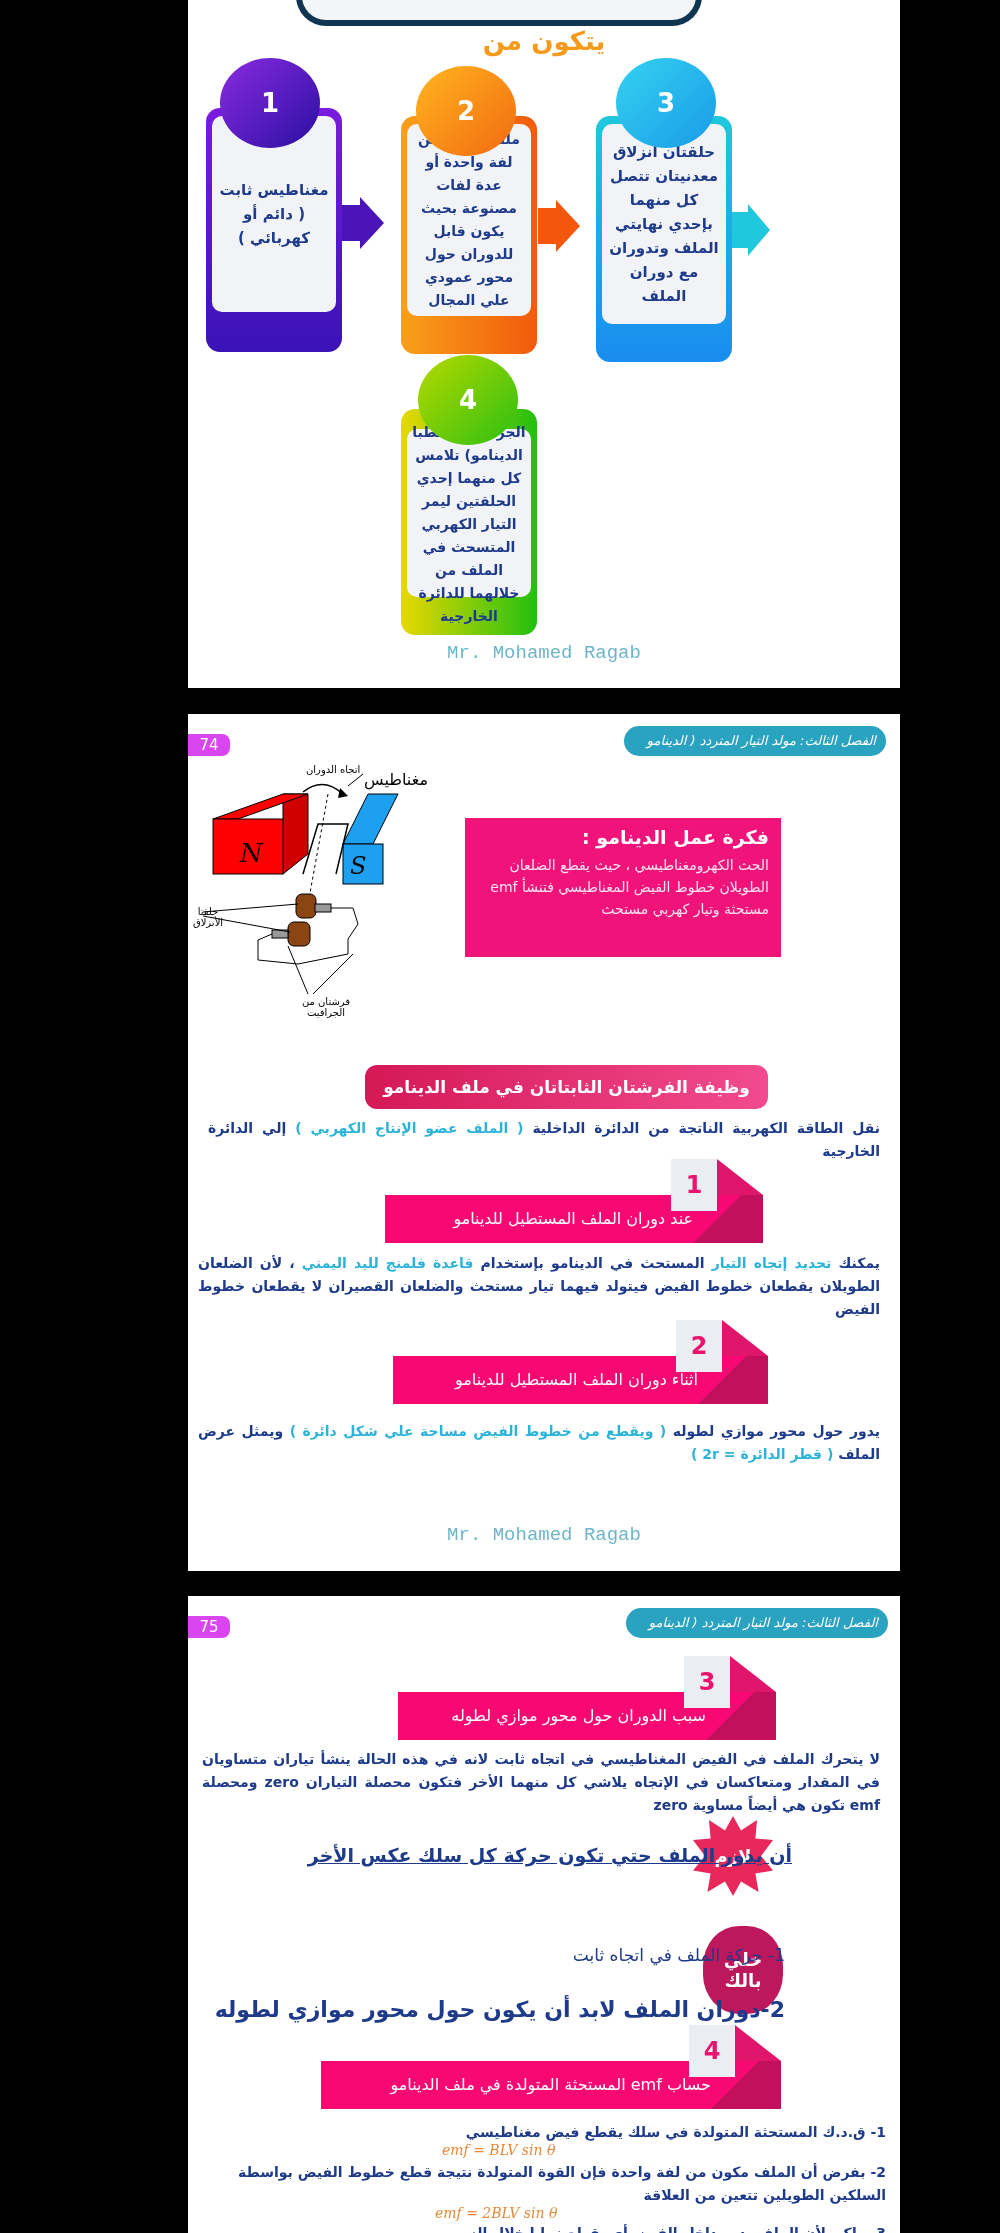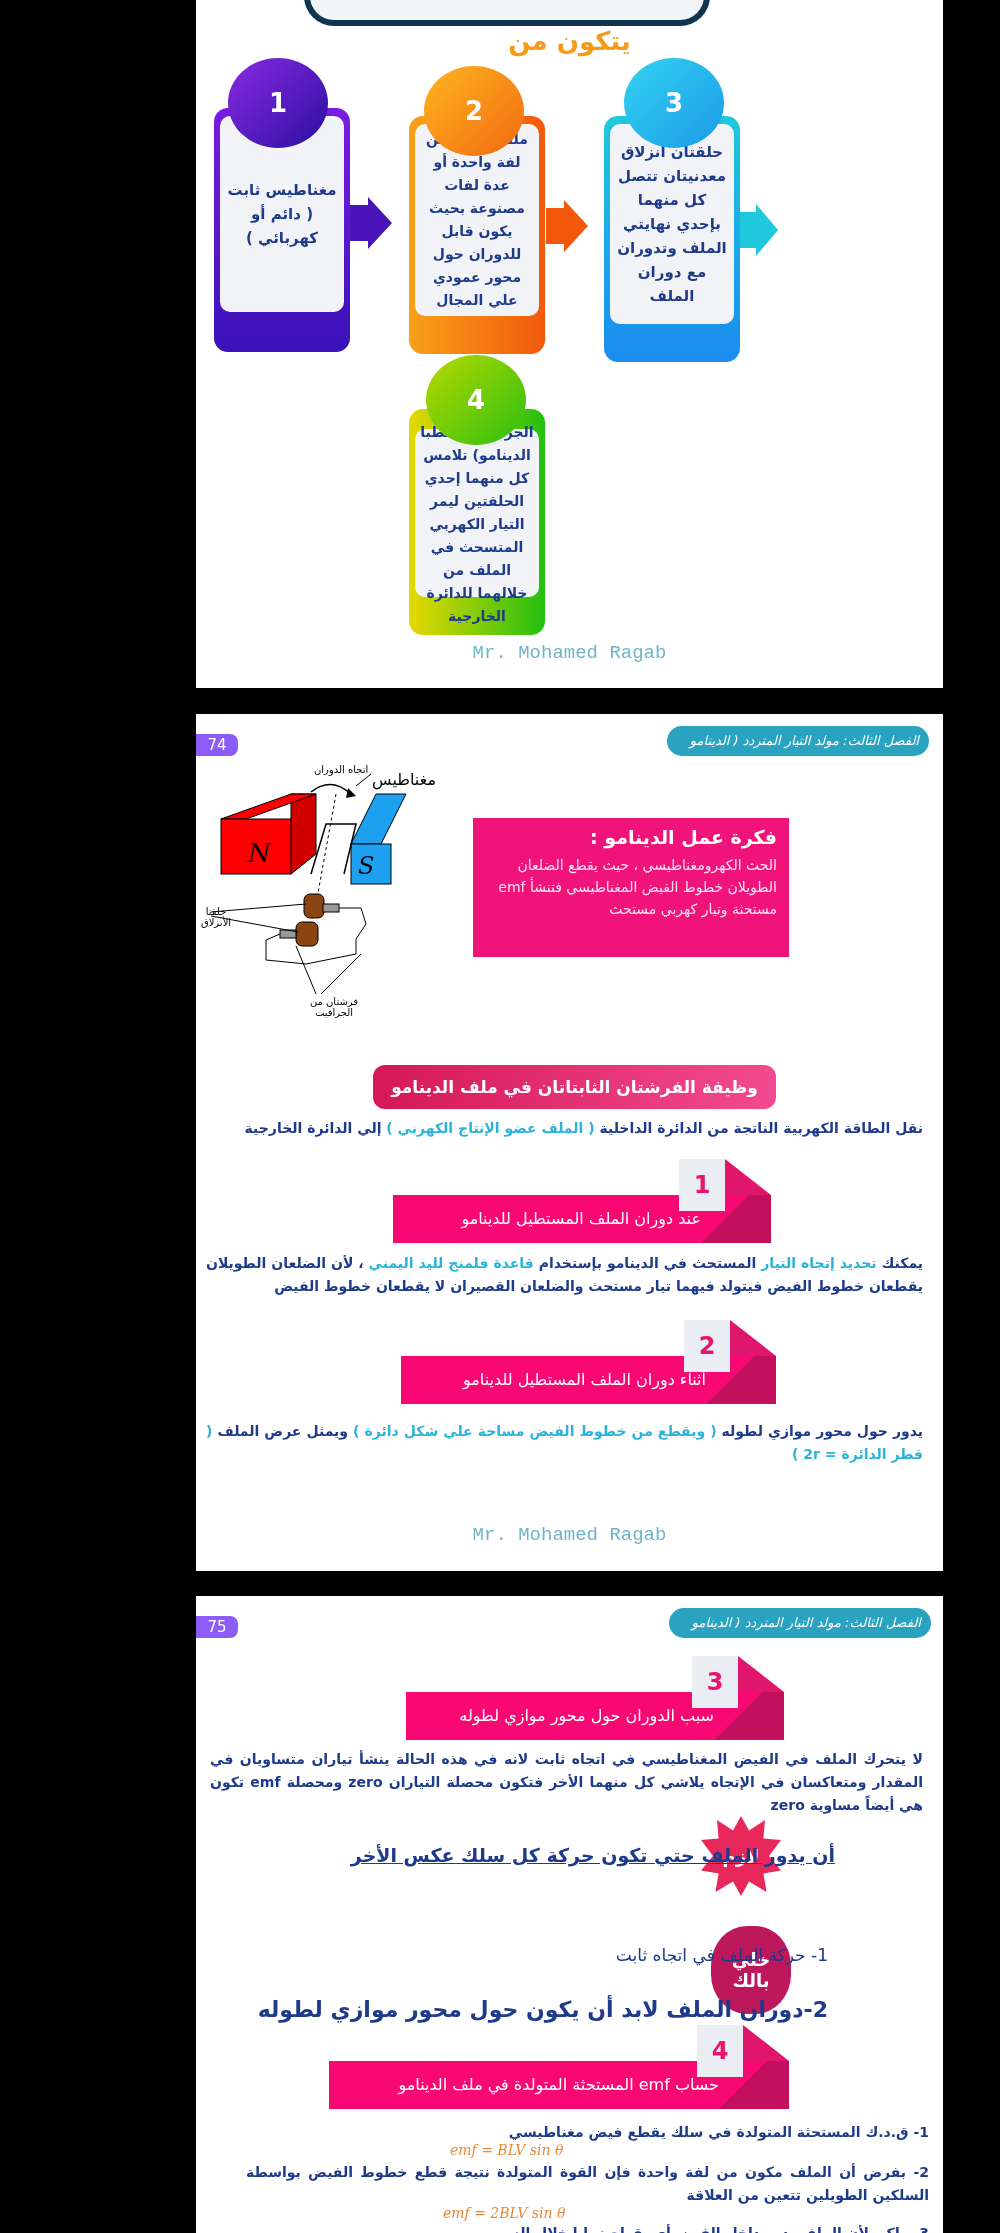--- a/index.html
+++ b/index.html
@@ -1,33 +1,33 @@
 <!DOCTYPE html>
 <html><head>
 <meta charset="utf-8">
 <style>
   html,body{margin:0;padding:0;}
   body{width:1000px;height:2233px;background:#000;position:relative;overflow:hidden;font-family:"DejaVu Sans",sans-serif;}
-  .page{position:absolute;left:196px;width:712px;background:#fff;overflow:hidden;padding-left:35px;}
+  .page{position:absolute;left:188px;width:712px;background:#fff;overflow:hidden;}
   .p1{top:0;height:688px;}
   .p2{top:714px;height:857px;}
   .p3{top:1596px;height:637px;}
   .rtl{direction:rtl;}
   .light{color:#2bb3d9;}
   
   .topframe{position:absolute;left:108px;top:-30px;width:394px;height:50px;border:6px solid #0f3550;border-top:none;border-radius:0 0 30px 30px;background:#f3f6f8;}
   .consists{position:absolute;left:0;right:0;top:26px;text-align:center;color:#f59a1a;font-weight:bold;font-size:26px;}
   .card{position:absolute;width:136px;border-radius:14px;}
   .card .inner{position:absolute;left:6px;right:6px;top:8px;bottom:38px;background:#f2f3f6;border-radius:10px;display:flex;align-items:center;justify-content:center;text-align:center;font-size:15px;font-weight:bold;color:#1e3a8a;line-height:24px;padding:4px;box-sizing:border-box;direction:rtl;}
   .badge{position:absolute;width:100px;height:90px;border-radius:50%;display:flex;align-items:center;justify-content:center;color:#fff;font-weight:bold;font-size:26px;}
   .arrow{position:absolute;width:0;height:0;border-top:26px solid transparent;border-bottom:26px solid transparent;}
   .arrow-stem{position:absolute;width:18px;height:36px;}
   .sig{position:absolute;left:0;right:0;text-align:center;font-family:"Liberation Mono",monospace;color:#6fb5c9;font-size:19px;}
   
-  .pagenum{position:absolute;left:0;top:20px;width:42px;height:22px;background:#8b5cf6;color:#fff;font-size:15px;line-height:22px;text-align:center;border-radius:0 8px 8px 0;}
+  .pagenum{position:absolute;left:0;top:20px;width:42px;height:22px;background:#d946ef;color:#fff;font-size:15px;line-height:22px;text-align:center;border-radius:0 8px 8px 0;}
   .chapter{position:absolute;right:14px;top:12px;width:262px;height:30px;background:#2aa3c0;border-radius:16px;color:#fff;font-size:13px;line-height:30px;text-align:right;padding-right:10px;box-sizing:border-box;direction:rtl;font-style:italic;}
   .idea{position:absolute;left:277px;top:104px;width:316px;height:139px;background:#f0147a;color:#fff;direction:rtl;padding:8px 12px;box-sizing:border-box;}
   .idea h3{margin:0 0 6px 0;font-size:19px;}
   .idea p{margin:0;font-size:14px;line-height:22px;color:#fde3ef;}
   .ribbon{position:absolute;left:177px;top:351px;width:403px;height:44px;background:linear-gradient(90deg,#d51856,#f24b8f);border-radius:12px;color:#fff;font-weight:bold;font-size:17px;line-height:44px;text-align:center;direction:rtl;}
   .para{position:absolute;direction:rtl;text-align:justify;font-size:14px;line-height:23px;font-weight:bold;color:#1e3a8a;}
   .sec{position:absolute;height:48px;background:#f80872;color:#fff;font-size:16px;line-height:48px;direction:rtl;padding-right:70px;box-sizing:border-box;}
   .sec .num{position:absolute;right:46px;top:-36px;width:46px;height:52px;background:#eaedf2;color:#e8146e;font-weight:bold;font-size:24px;text-align:center;line-height:52px;}
   .sec .tri{position:absolute;right:0;top:-36px;width:0;height:0;border-left:46px solid #e0156c;border-top:36px solid transparent;}
   .sec .shade{position:absolute;right:0;bottom:0;width:80px;height:48px;background:linear-gradient(135deg,transparent 45%,#c3105d 46%);}

